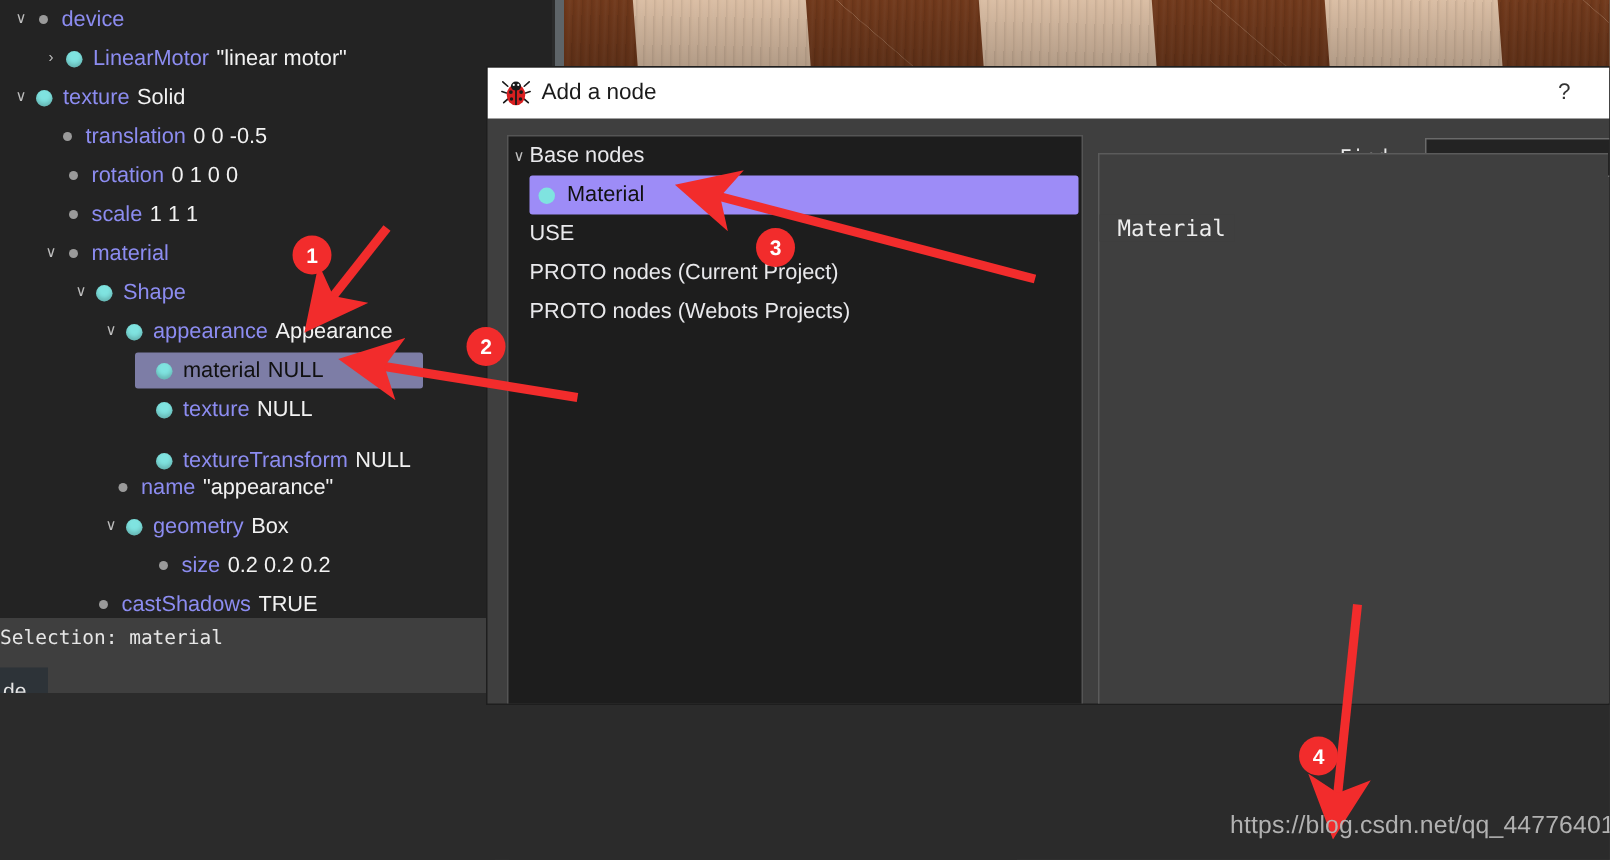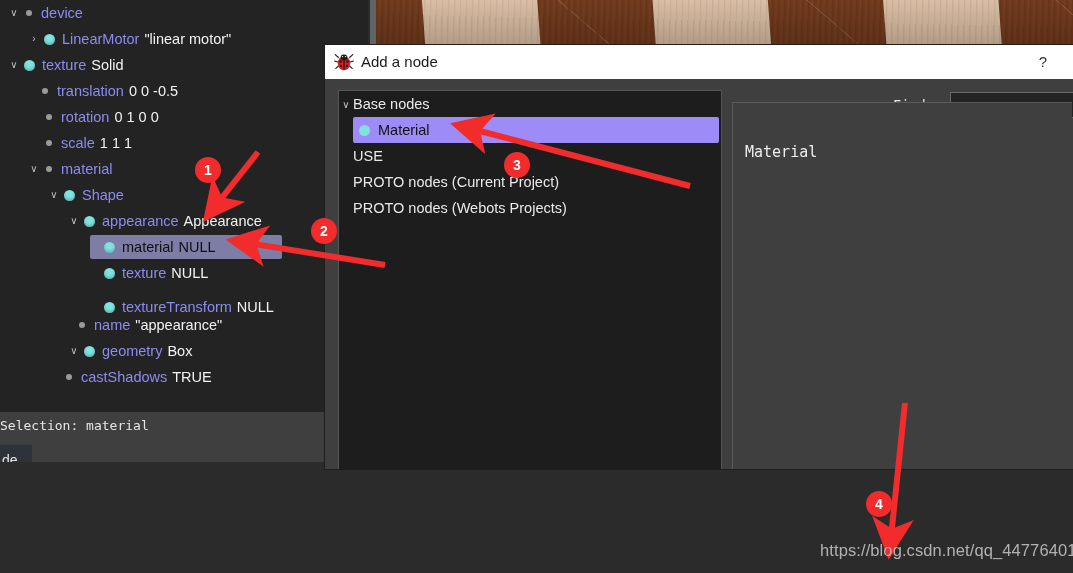--- a/index.html
+++ b/index.html
@@ -310,20 +310,28 @@
           <span class="fname">name</span>
           <span class="val">"appearance"</span>
         </div>
       </div>
       <div class="tree-row">
         <div class="content" style="padding-left: 68px;">
           <span class="twisty">∨</span>
           <span class="bullet node"></span>
           <span class="fname">geometry</span>
           <span class="val">Box</span>
+        </div>
+      </div>
+      <div class="tree-row">
+        <div class="content" style="padding-left: 88px;">
+          <span class="twisty none">∨</span>
+          <span class="bullet field"></span>
+          <span class="fname">size</span>
+          <span class="val">0.2 0.2 0.2</span>
         </div>
       </div>
       <div class="tree-row">
         <div class="content" style="padding-left: 48px;">
           <span class="twisty none">∨</span>
           <span class="bullet field"></span>
           <span class="fname">castShadows</span>
           <span class="val">TRUE</span>
         </div>
       </div>

